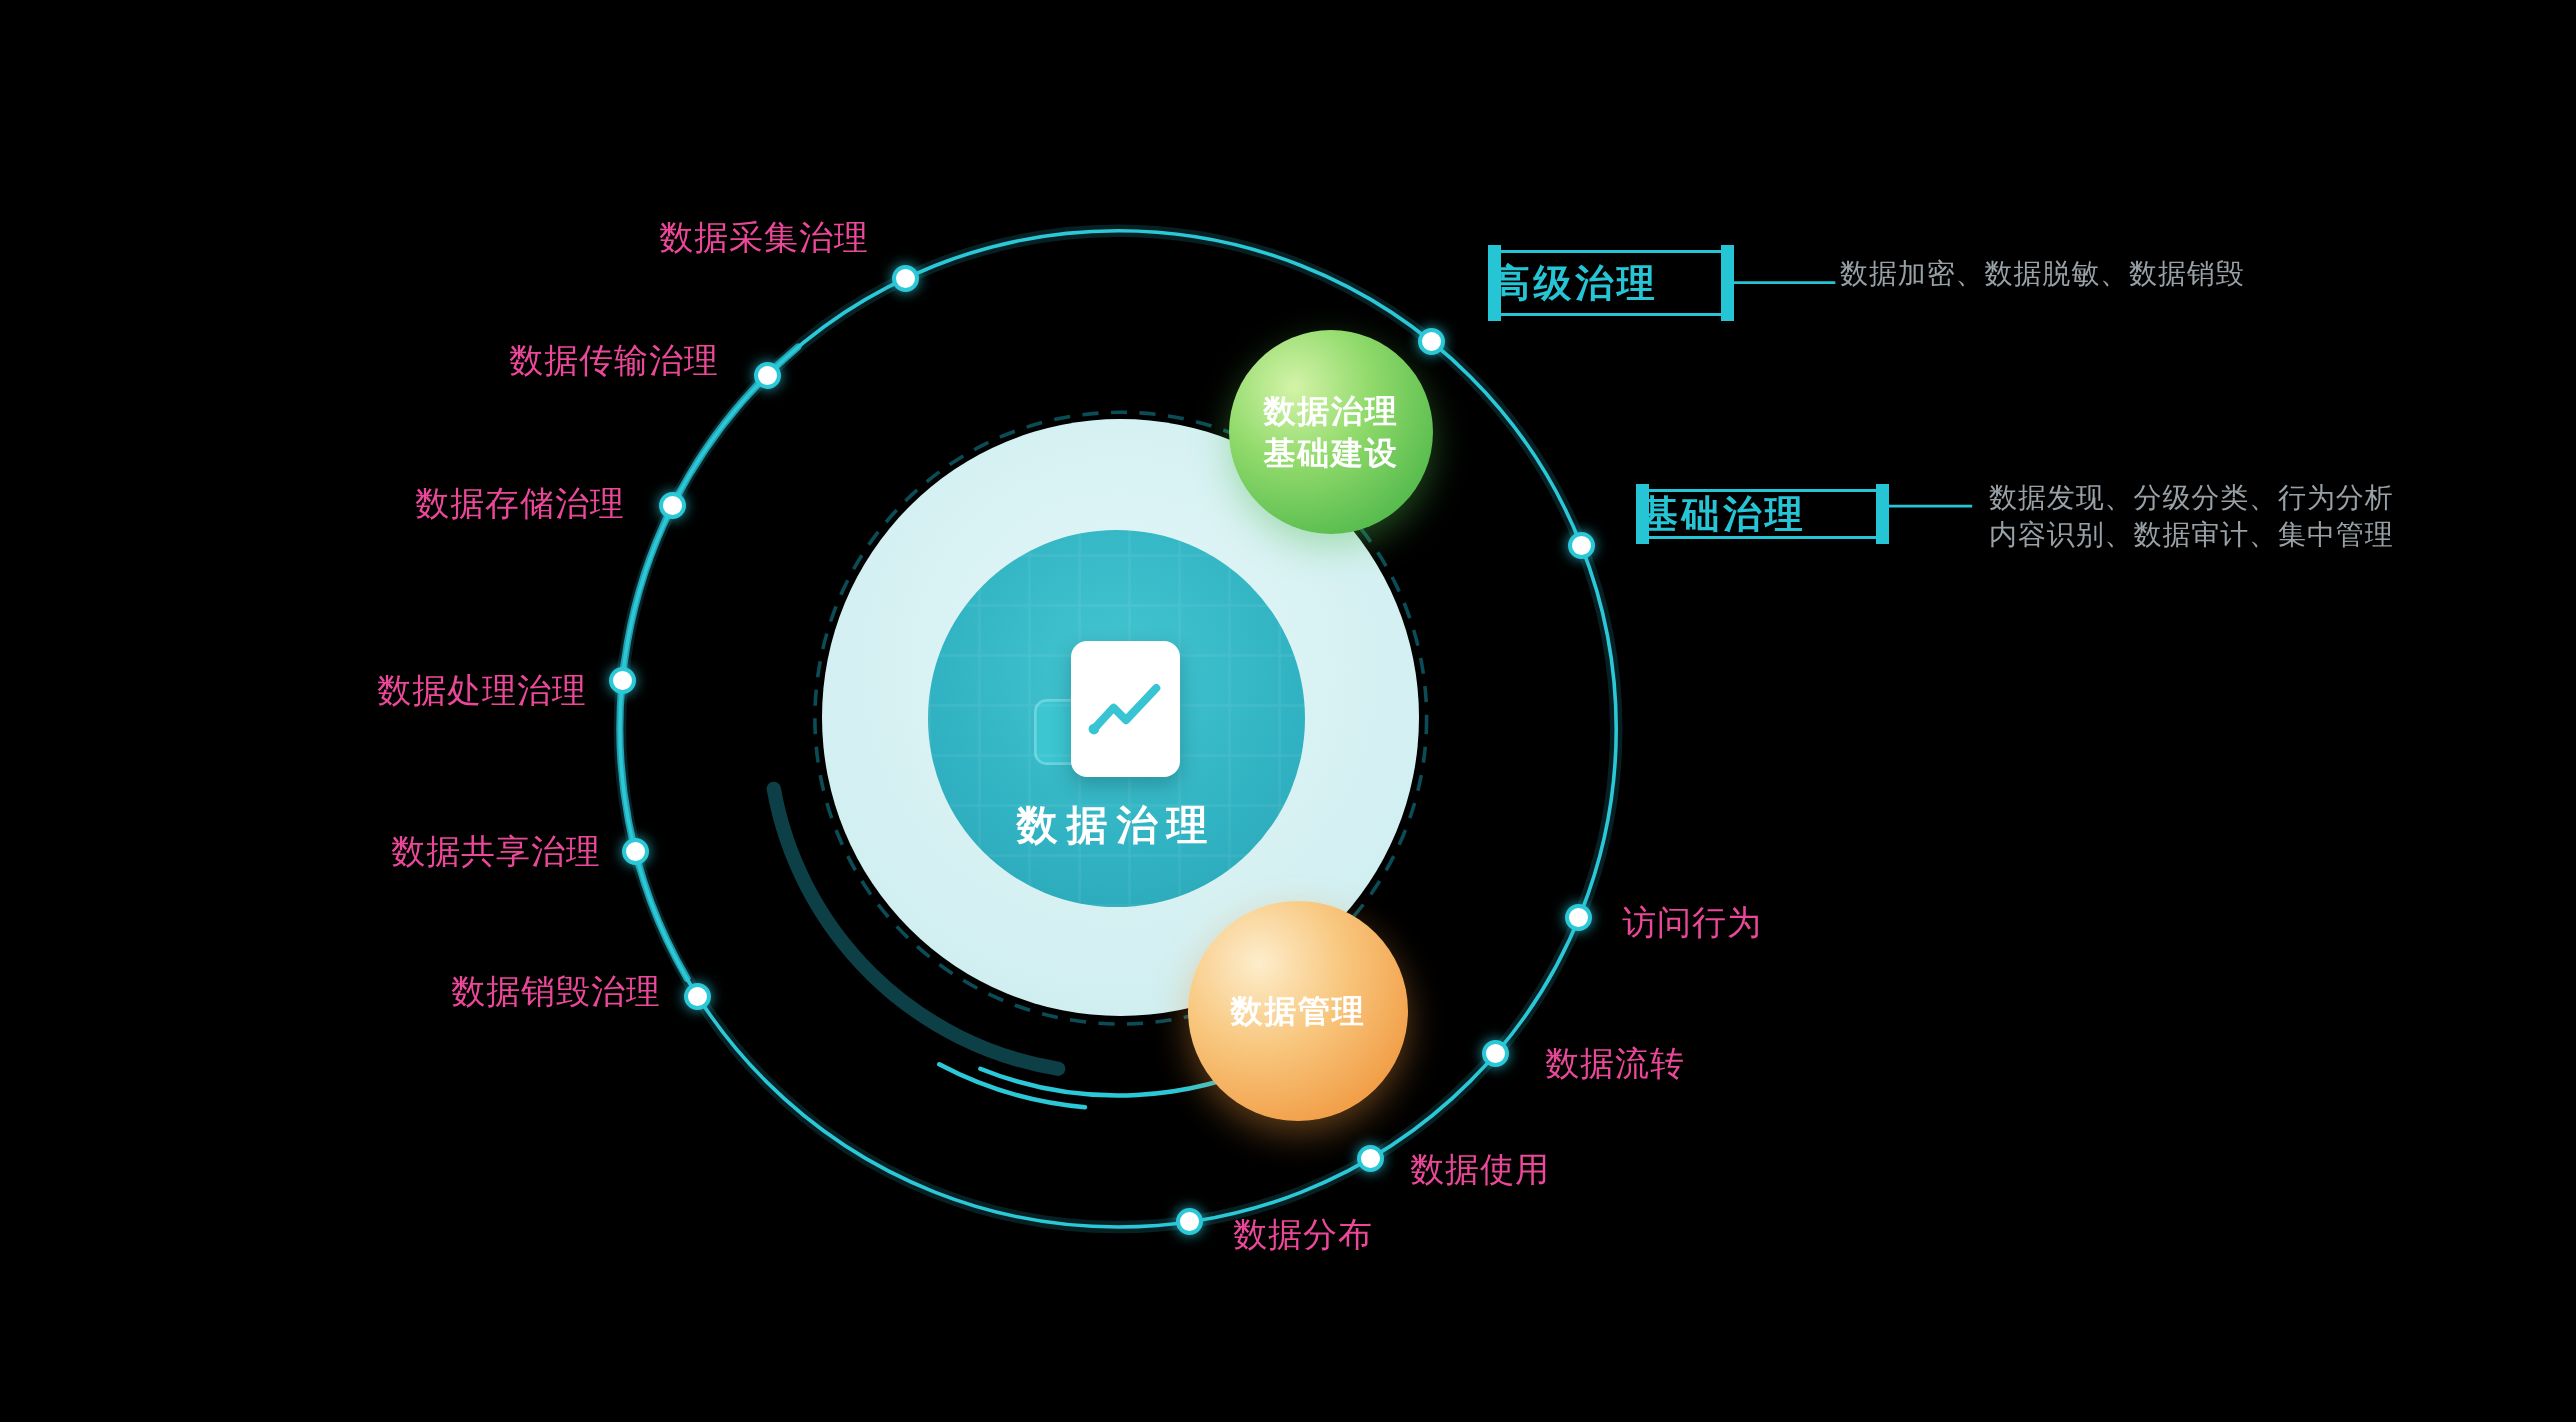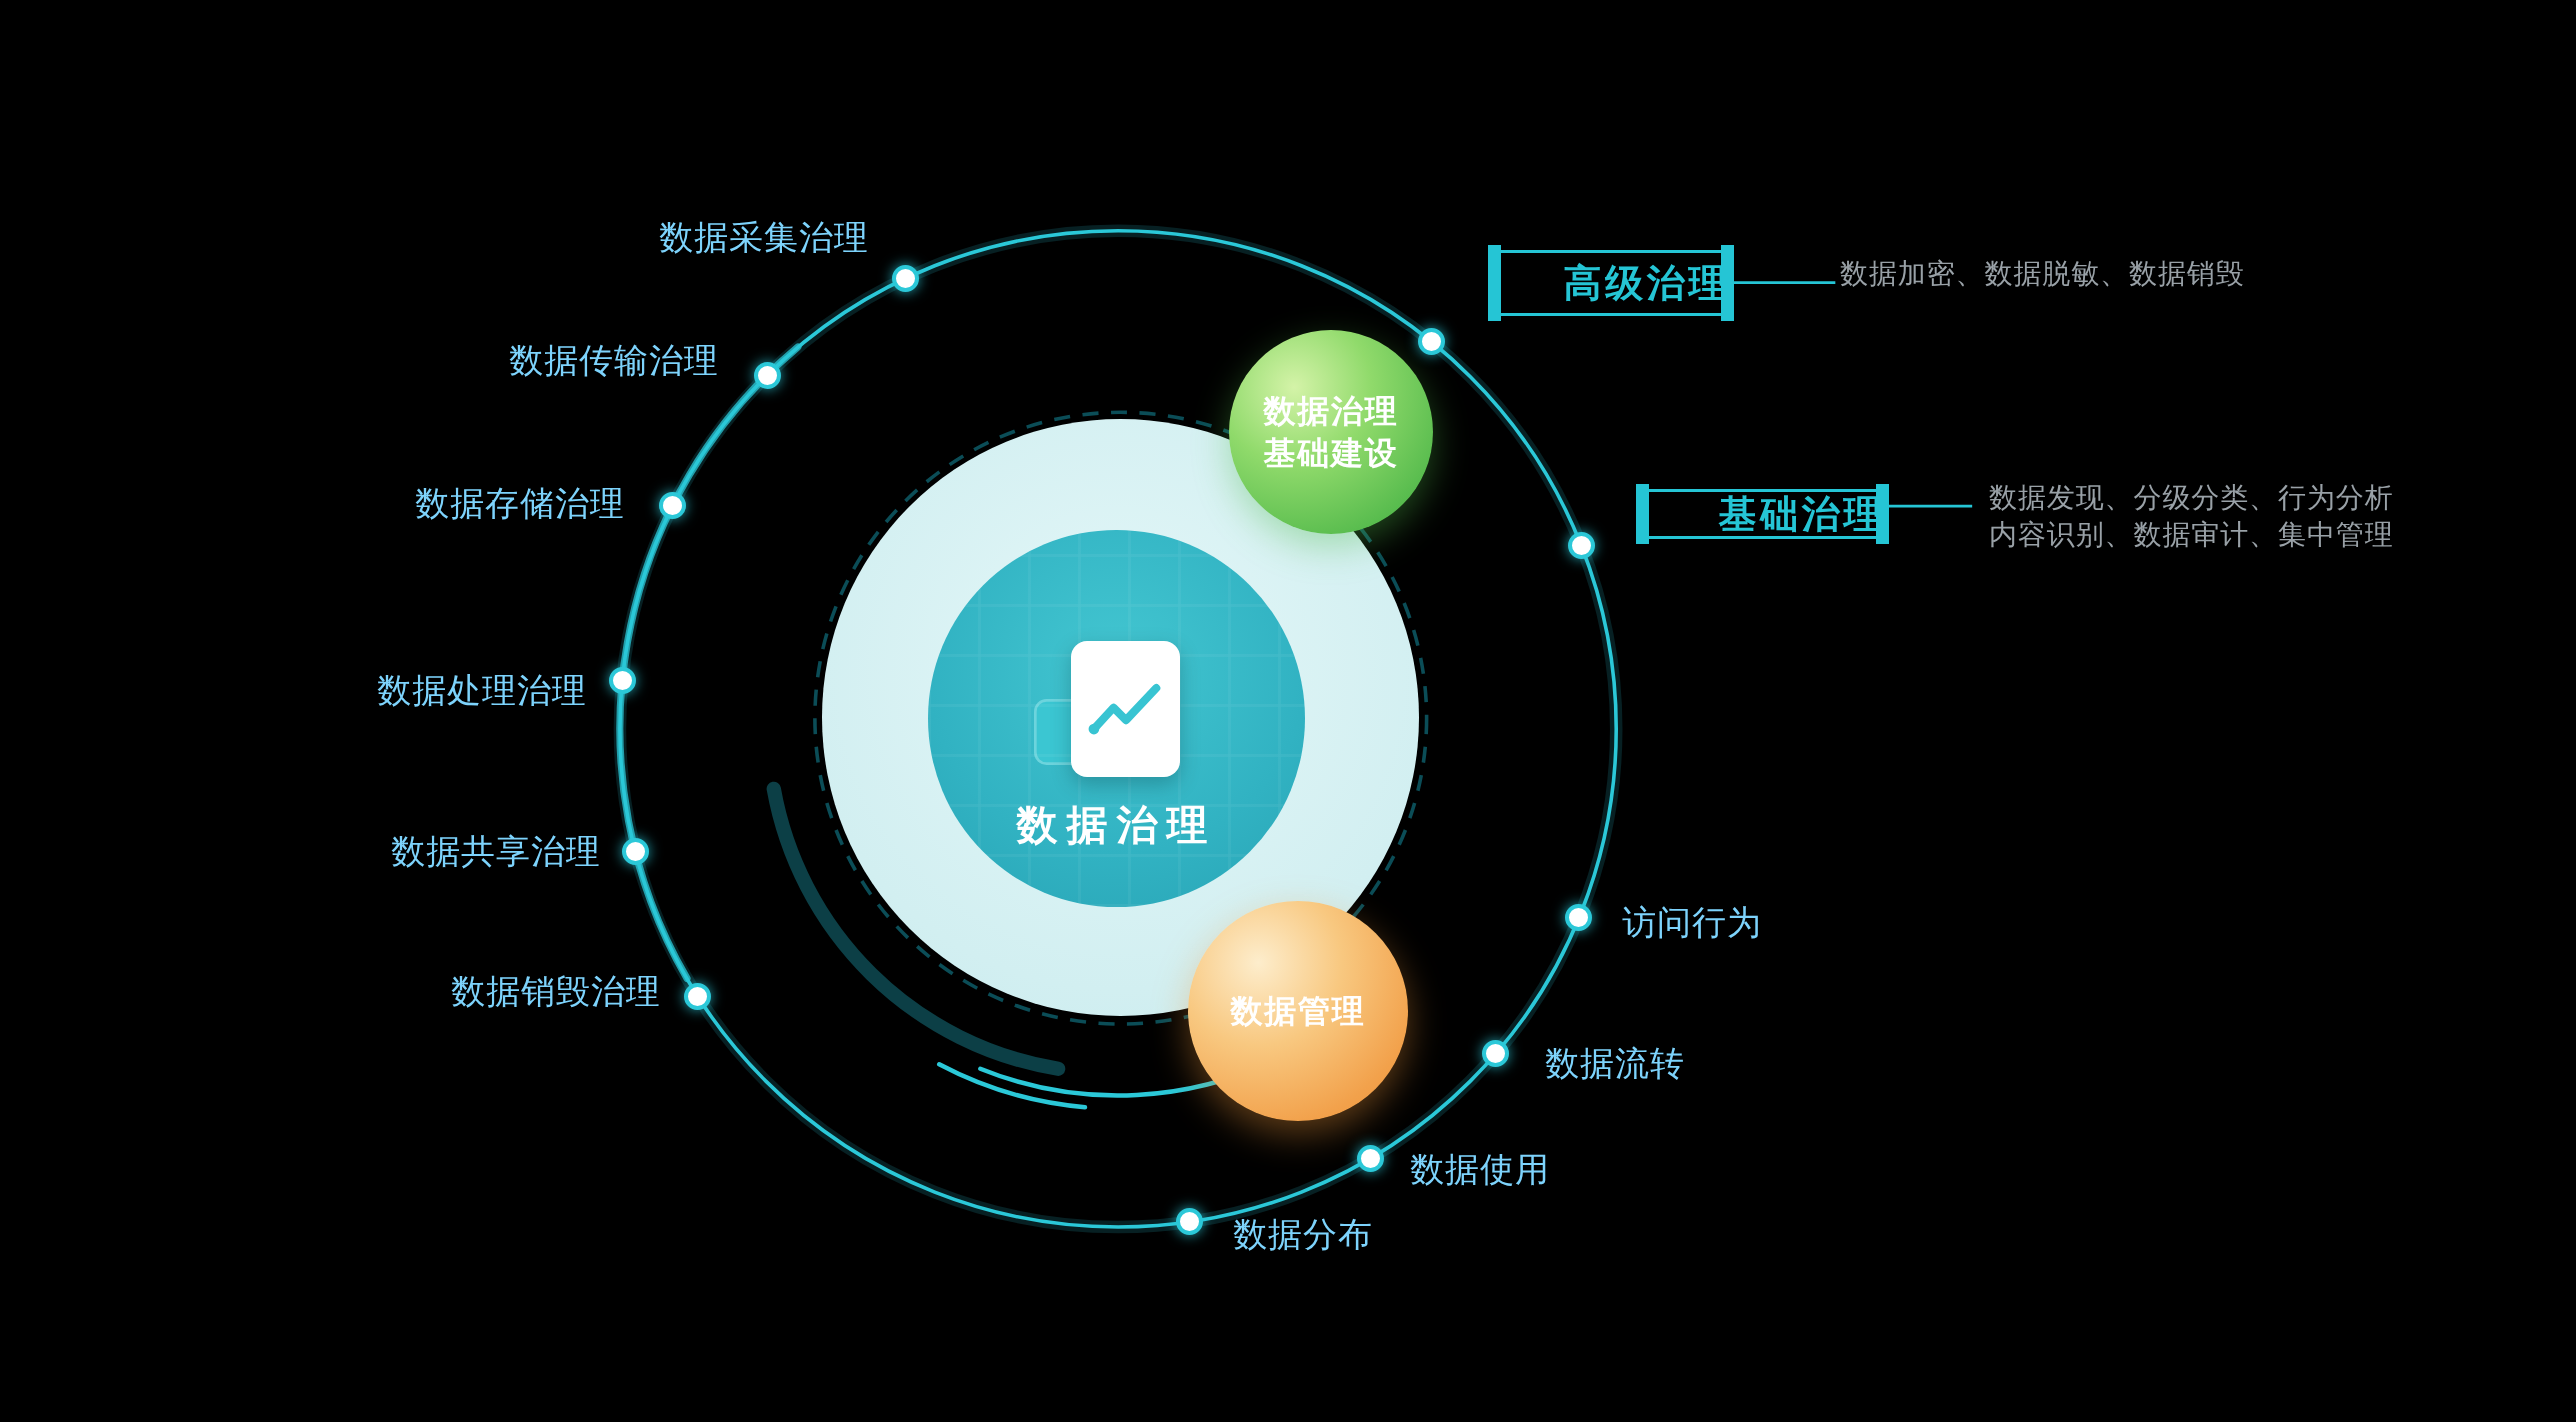--- a/index.html
+++ b/index.html
@@ -38,25 +38,25 @@
         box-shadow:0 12.5px 36px rgba(90,139,234,.4);}
   .sphere-orange{left:1188px;top:901px;width:220px;height:220px;
         background:radial-gradient(circle at 32% 28%, #fdedcc 0%, #f8c880 38%, #f2a14b 76%, #ee9338 100%);
         box-shadow:0 12.5px 36px rgba(240,153,61,.4);}
 
   
   .dot{position:absolute;width:27px;height:27px;border-radius:50%;background:#ffffff;
         border:4.5px solid #2bc8d8;box-sizing:border-box;box-shadow:0 0 12.5px rgba(43,200,216,.8);}
 
   
-  .ring-label{position:absolute;transform:translate(-50%,-50%);font-size:34px;color:#7dd3fc;
+  .ring-label{position:absolute;transform:translate(-50%,-50%);font-size:34px;color:#ec4899;
         white-space:nowrap;letter-spacing:0.9px;}
 
   
-  .callout-frame{position:absolute;display:flex;align-items:center;justify-content:flex-end;
+  .callout-frame{position:absolute;display:flex;align-items:center;justify-content:flex-start;
         color:#25c5d5;font-weight:bold;font-size:38px;letter-spacing:3.6px;
         border-top:3.6px solid #25c5d5;border-bottom:3.6px solid #25c5d5;box-sizing:border-box;}
   .callout-frame::before,.callout-frame::after{content:"";position:absolute;top:-8px;bottom:-8px;
         width:12.5px;background:#25c5d5;}
   .callout-frame::before{left:-3.6px;}
   .callout-frame::after{right:-3.6px;}
   .frame-adv{left:1492px;top:250px;width:238px;height:66px;}
   .frame-basic{left:1640px;top:473px;width:245px;height:50px;margin-top:16px;}
   .desc{position:absolute;color:#99a1a7;font-size:28px;line-height:37px;white-space:nowrap;
         letter-spacing:0.9px;}

